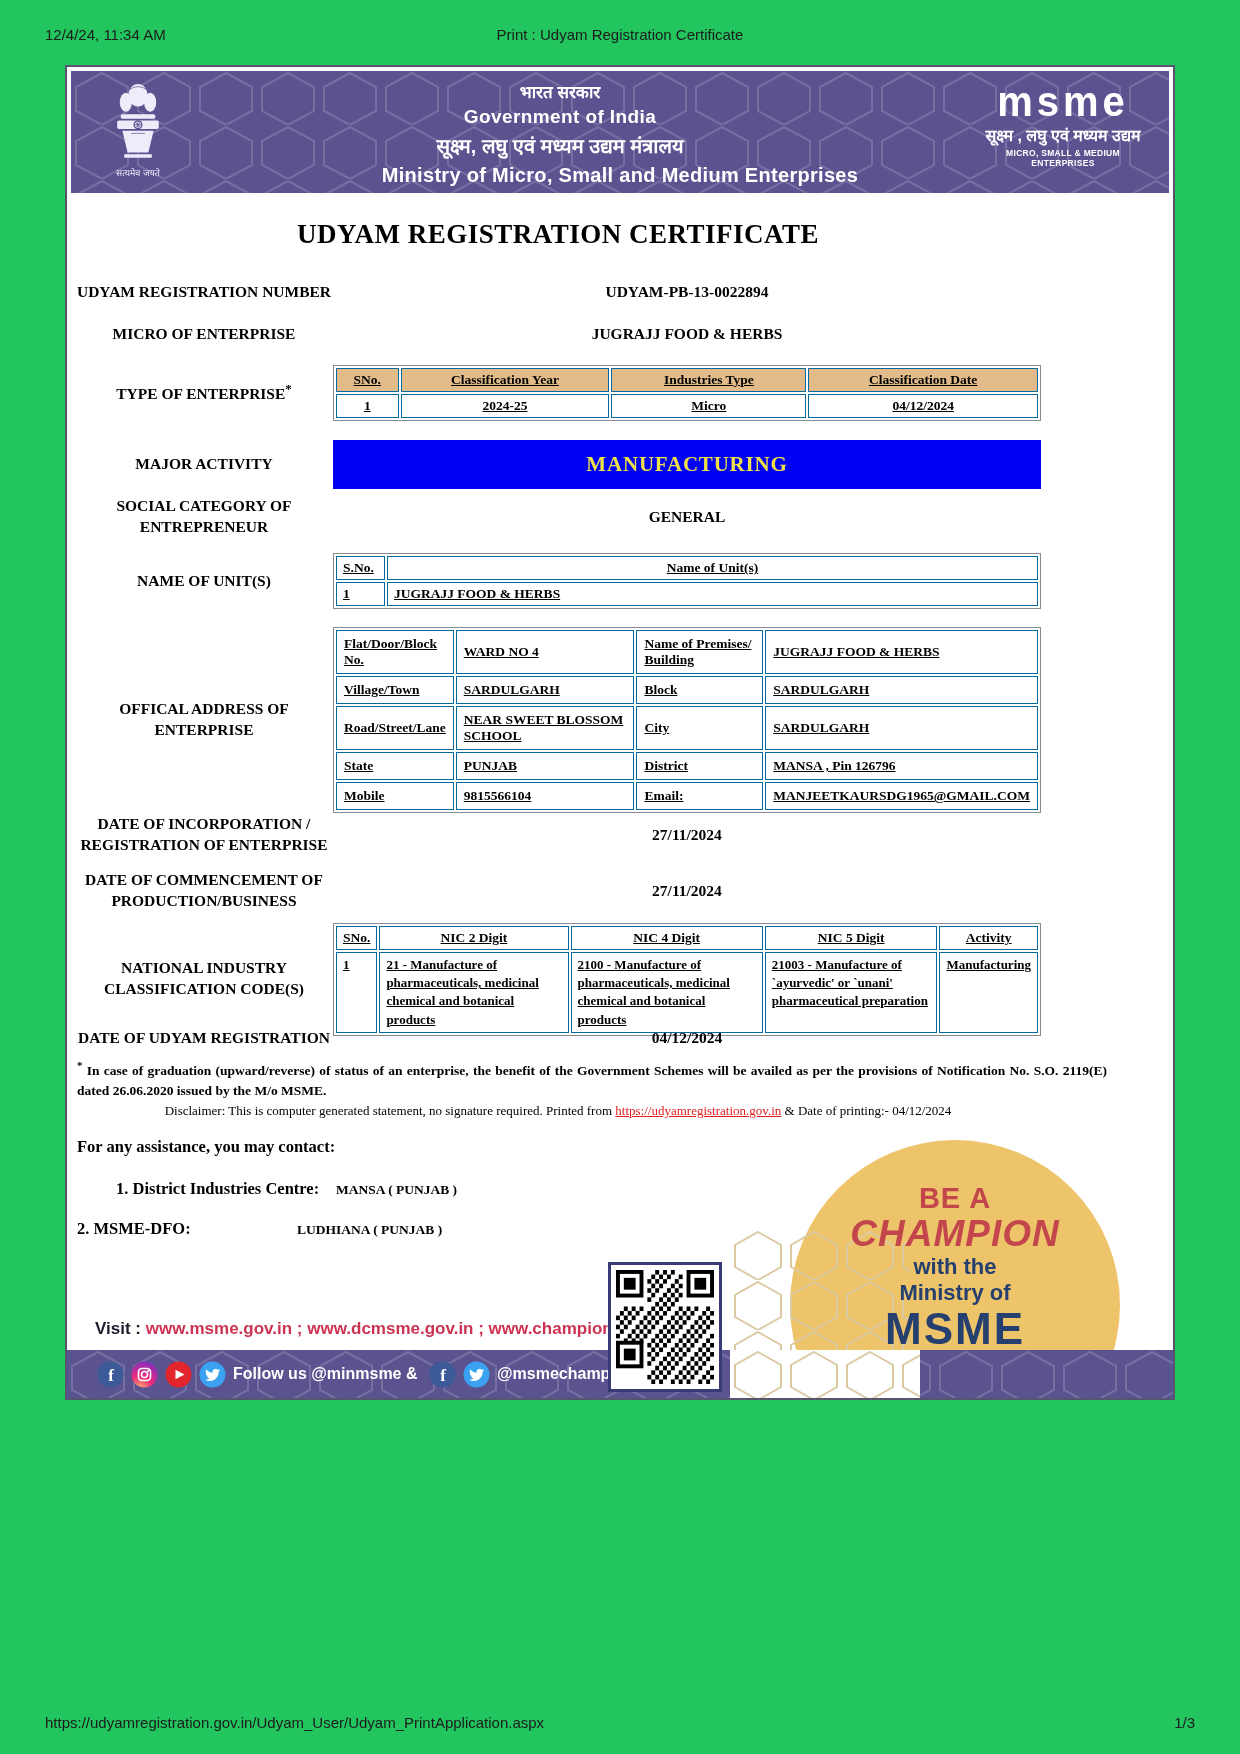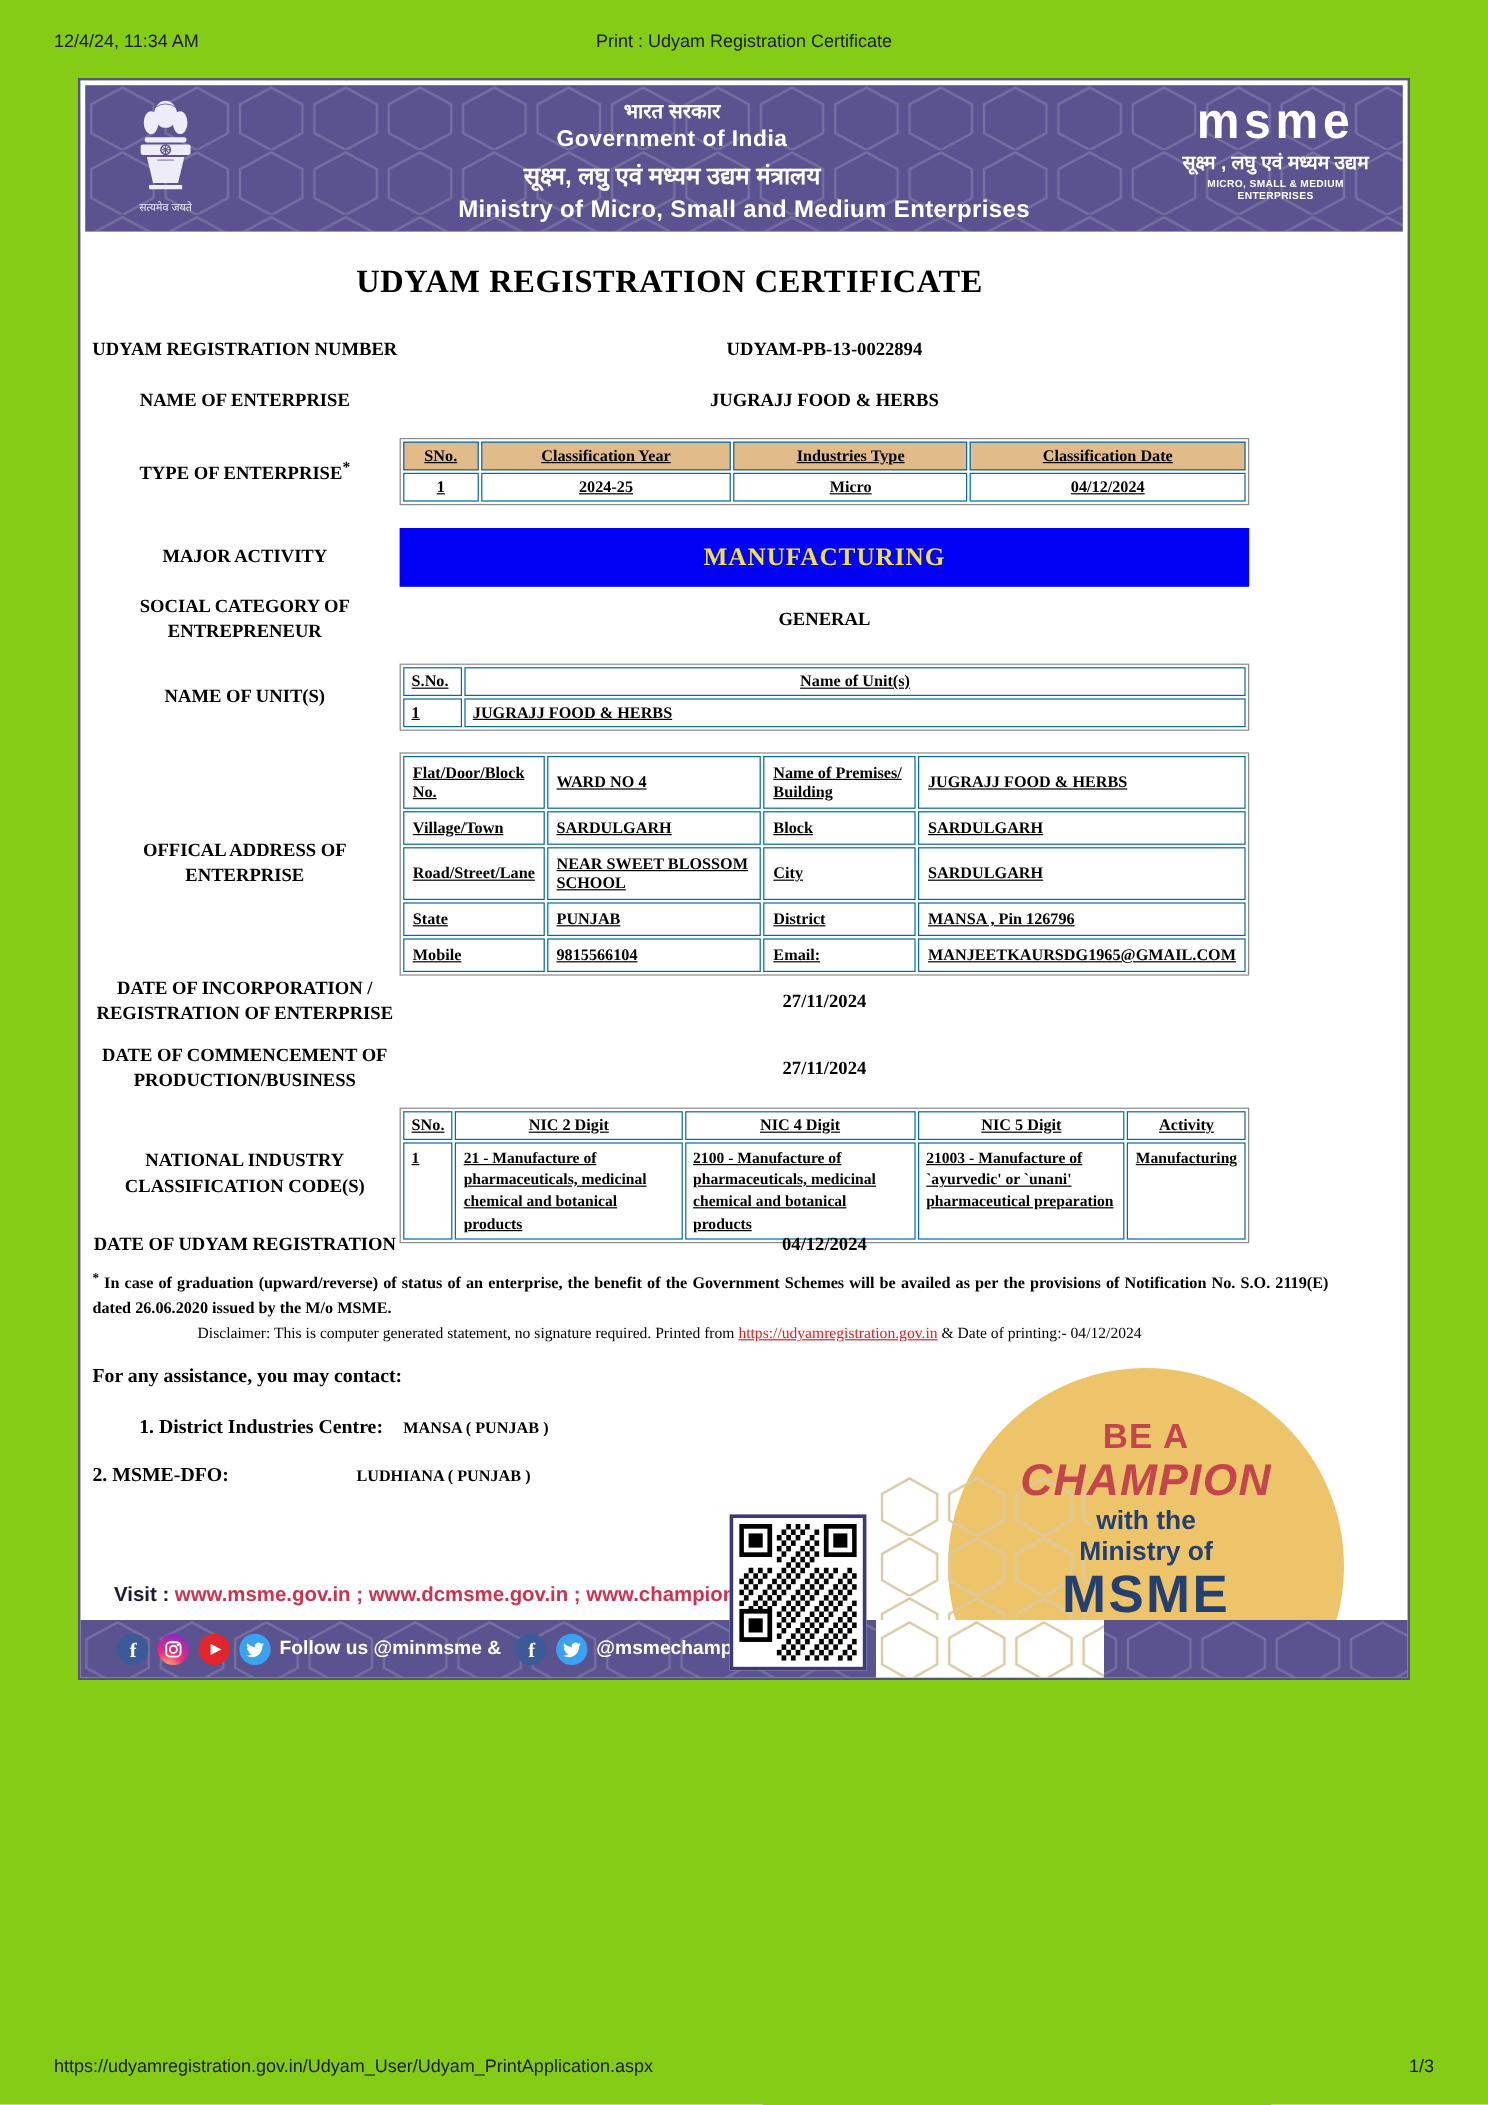--- a/index.html
+++ b/index.html
@@ -1,17 +1,17 @@
 <!DOCTYPE html>
 <html><head>
 <meta charset="utf-8">
 <style>
   * { margin:0; padding:0; box-sizing:border-box; }
   html,body { background:#ffffff; }
-  .page { position:relative; width:1240px; height:1754px; background:#84cc16; overflow:hidden;
+  .page { position:relative; width:1240px; height:1754px; background:#22c55e; overflow:hidden;
           font-family:"Liberation Serif", serif; color:#000; }
 
   
   .print-header { position:absolute; top:26px; left:45px; right:45px; height:20px;
                   font-family:"Liberation Sans", sans-serif; font-size:15px; color:#1c1c1c; }
   .ph-date  { position:absolute; left:0; top:0; }
   .ph-title { position:absolute; left:0; right:0; top:0; text-align:center; }
   .print-footer { position:absolute; top:1714px; left:45px; right:45px; height:20px;
                   font-family:"Liberation Sans", sans-serif; font-size:15px; color:#1c1c1c; }
   .pf-url  { position:absolute; left:0; top:0; }
@@ -183,21 +183,21 @@
     </div>
 
     <div class="cert-title">UDYAM REGISTRATION CERTIFICATE</div>
 
     <div class="frow" style="top:212px;height:26px;">
       <div class="flabel">UDYAM REGISTRATION NUMBER</div>
       <div class="fvalue">UDYAM-PB-13-0022894</div>
     </div>
 
     <div class="frow" style="top:254px;height:26px;">
-      <div class="flabel">NAME OF ENTERPRISE</div>
+      <div class="flabel">MICRO OF ENTERPRISE</div>
       <div class="fvalue">JUGRAJJ FOOD &amp; HERBS</div>
     </div>
 
     <div class="frow" style="top:298px;">
       <div class="flabel">
         <span>TYPE OF ENTERPRISE</span><sup>*</sup>
       </div>
       <div class="fvalue">
         <table class="tbl type-tbl">
           <colgroup>

